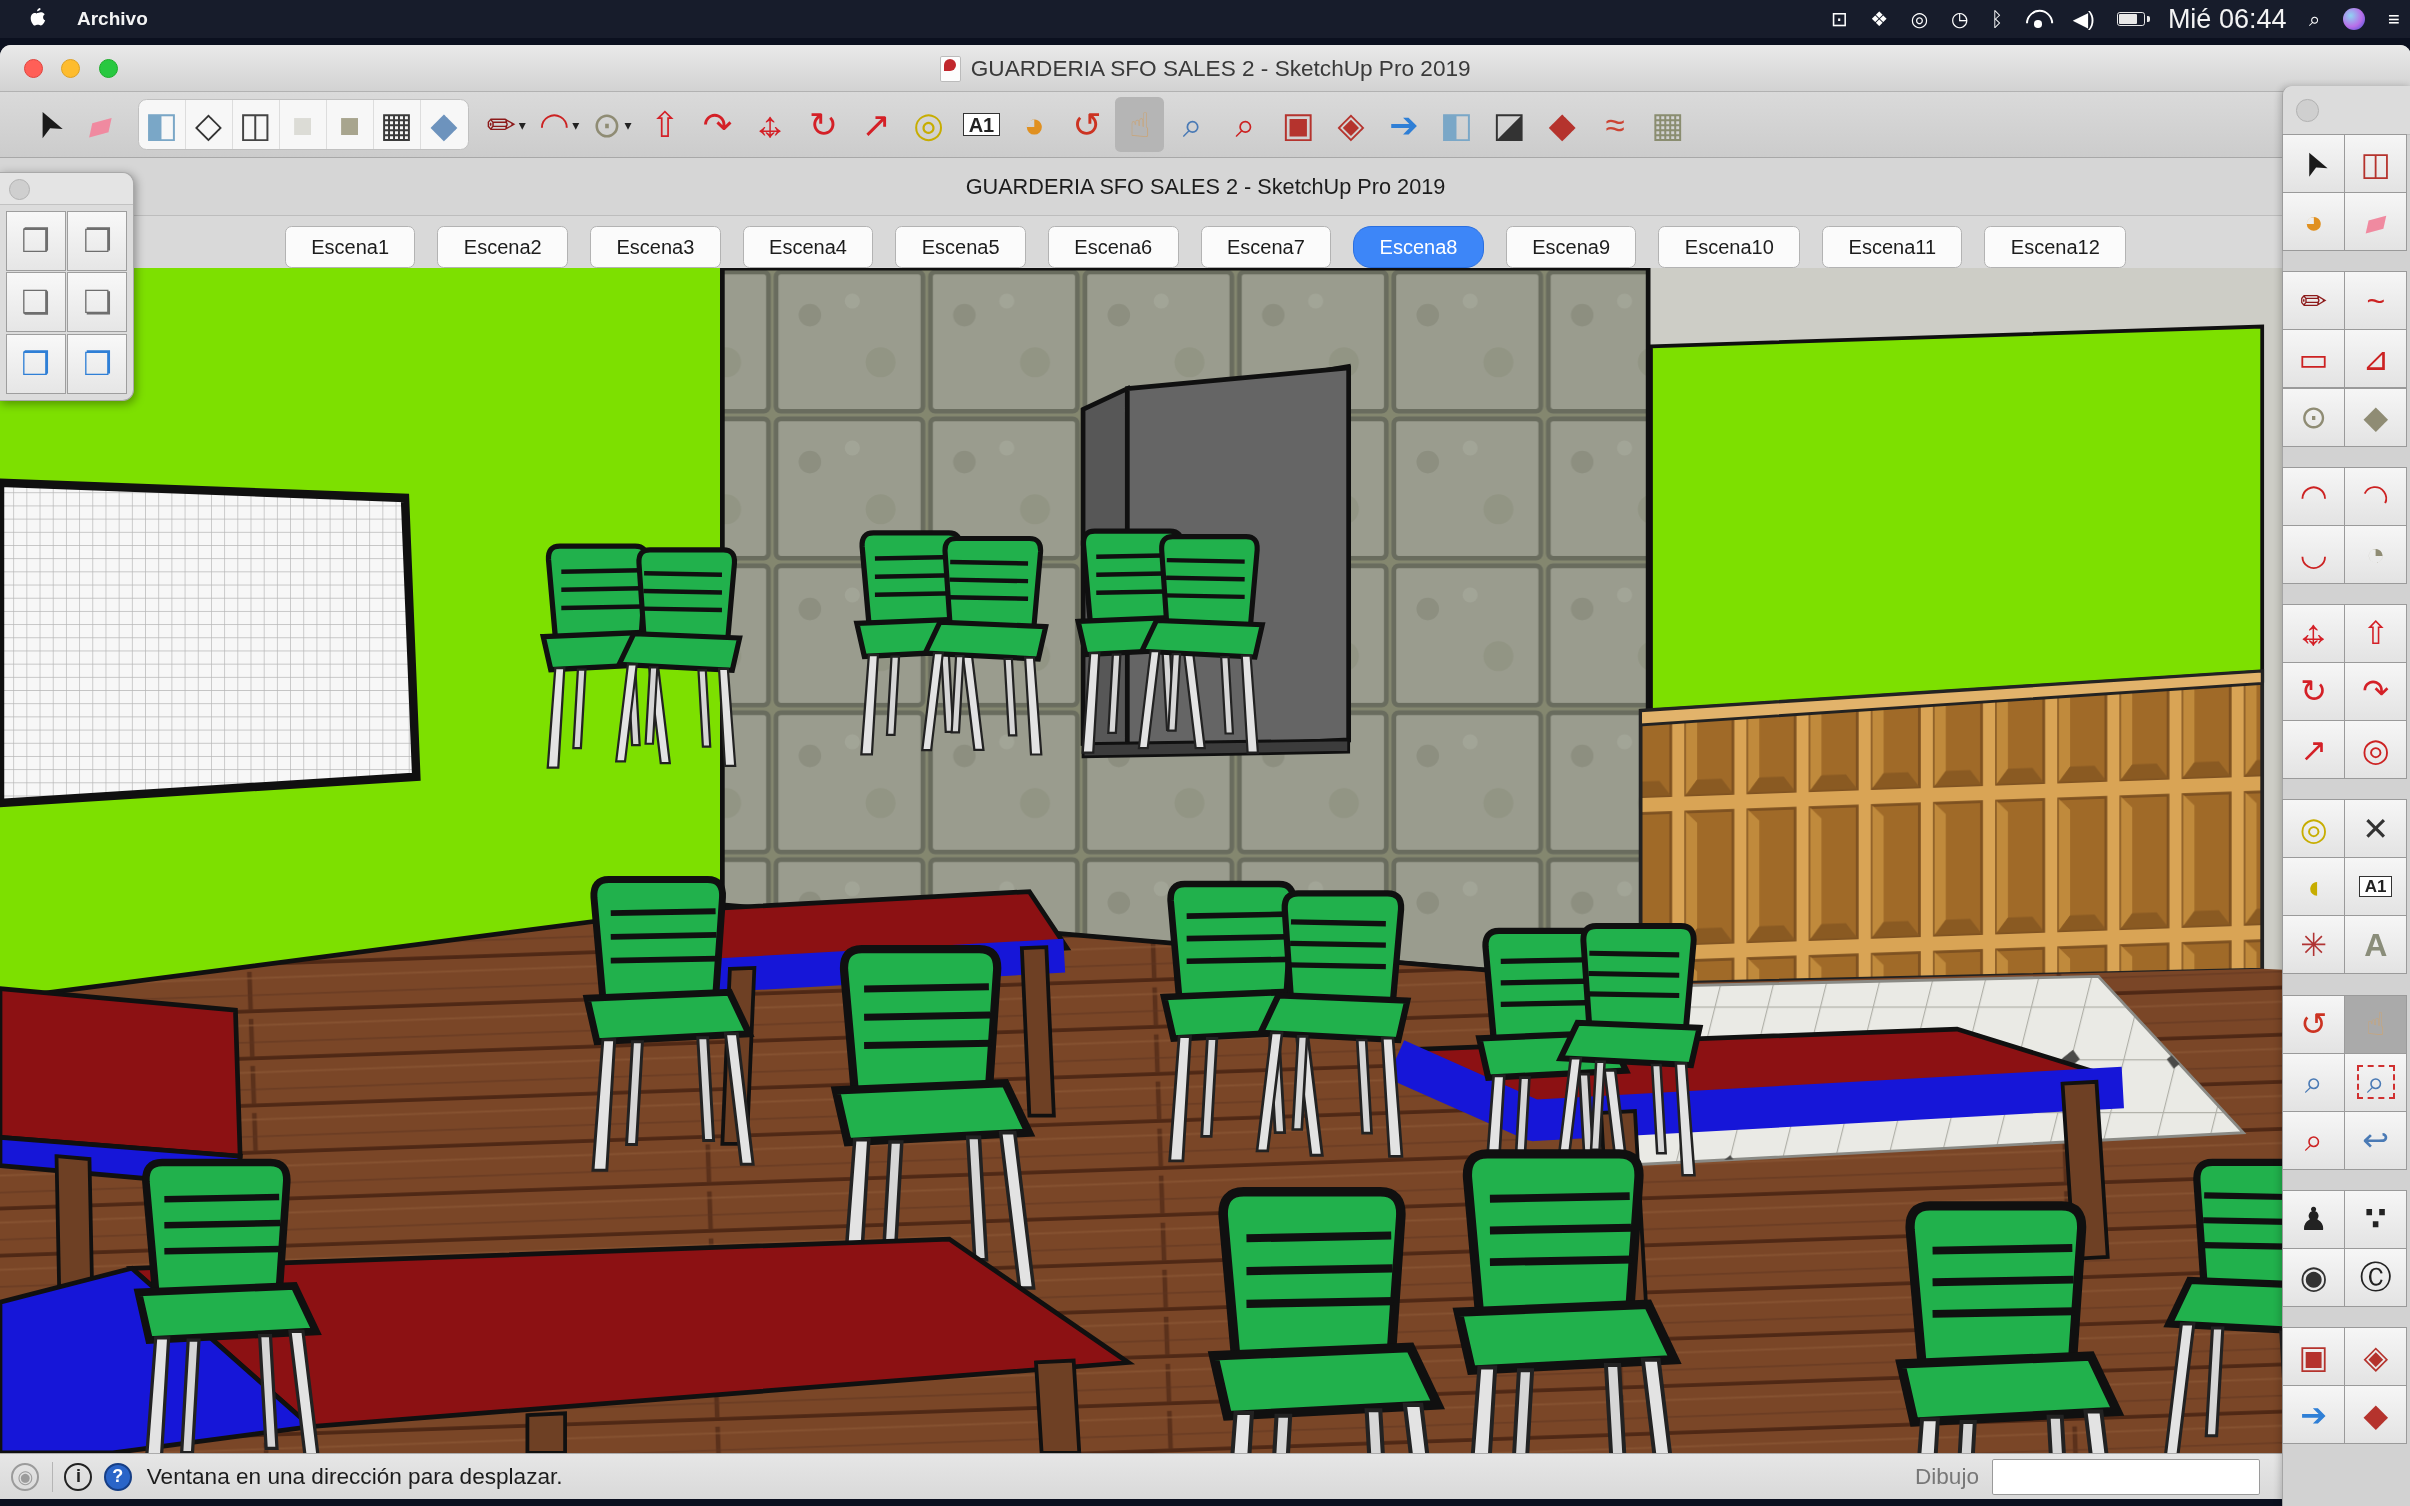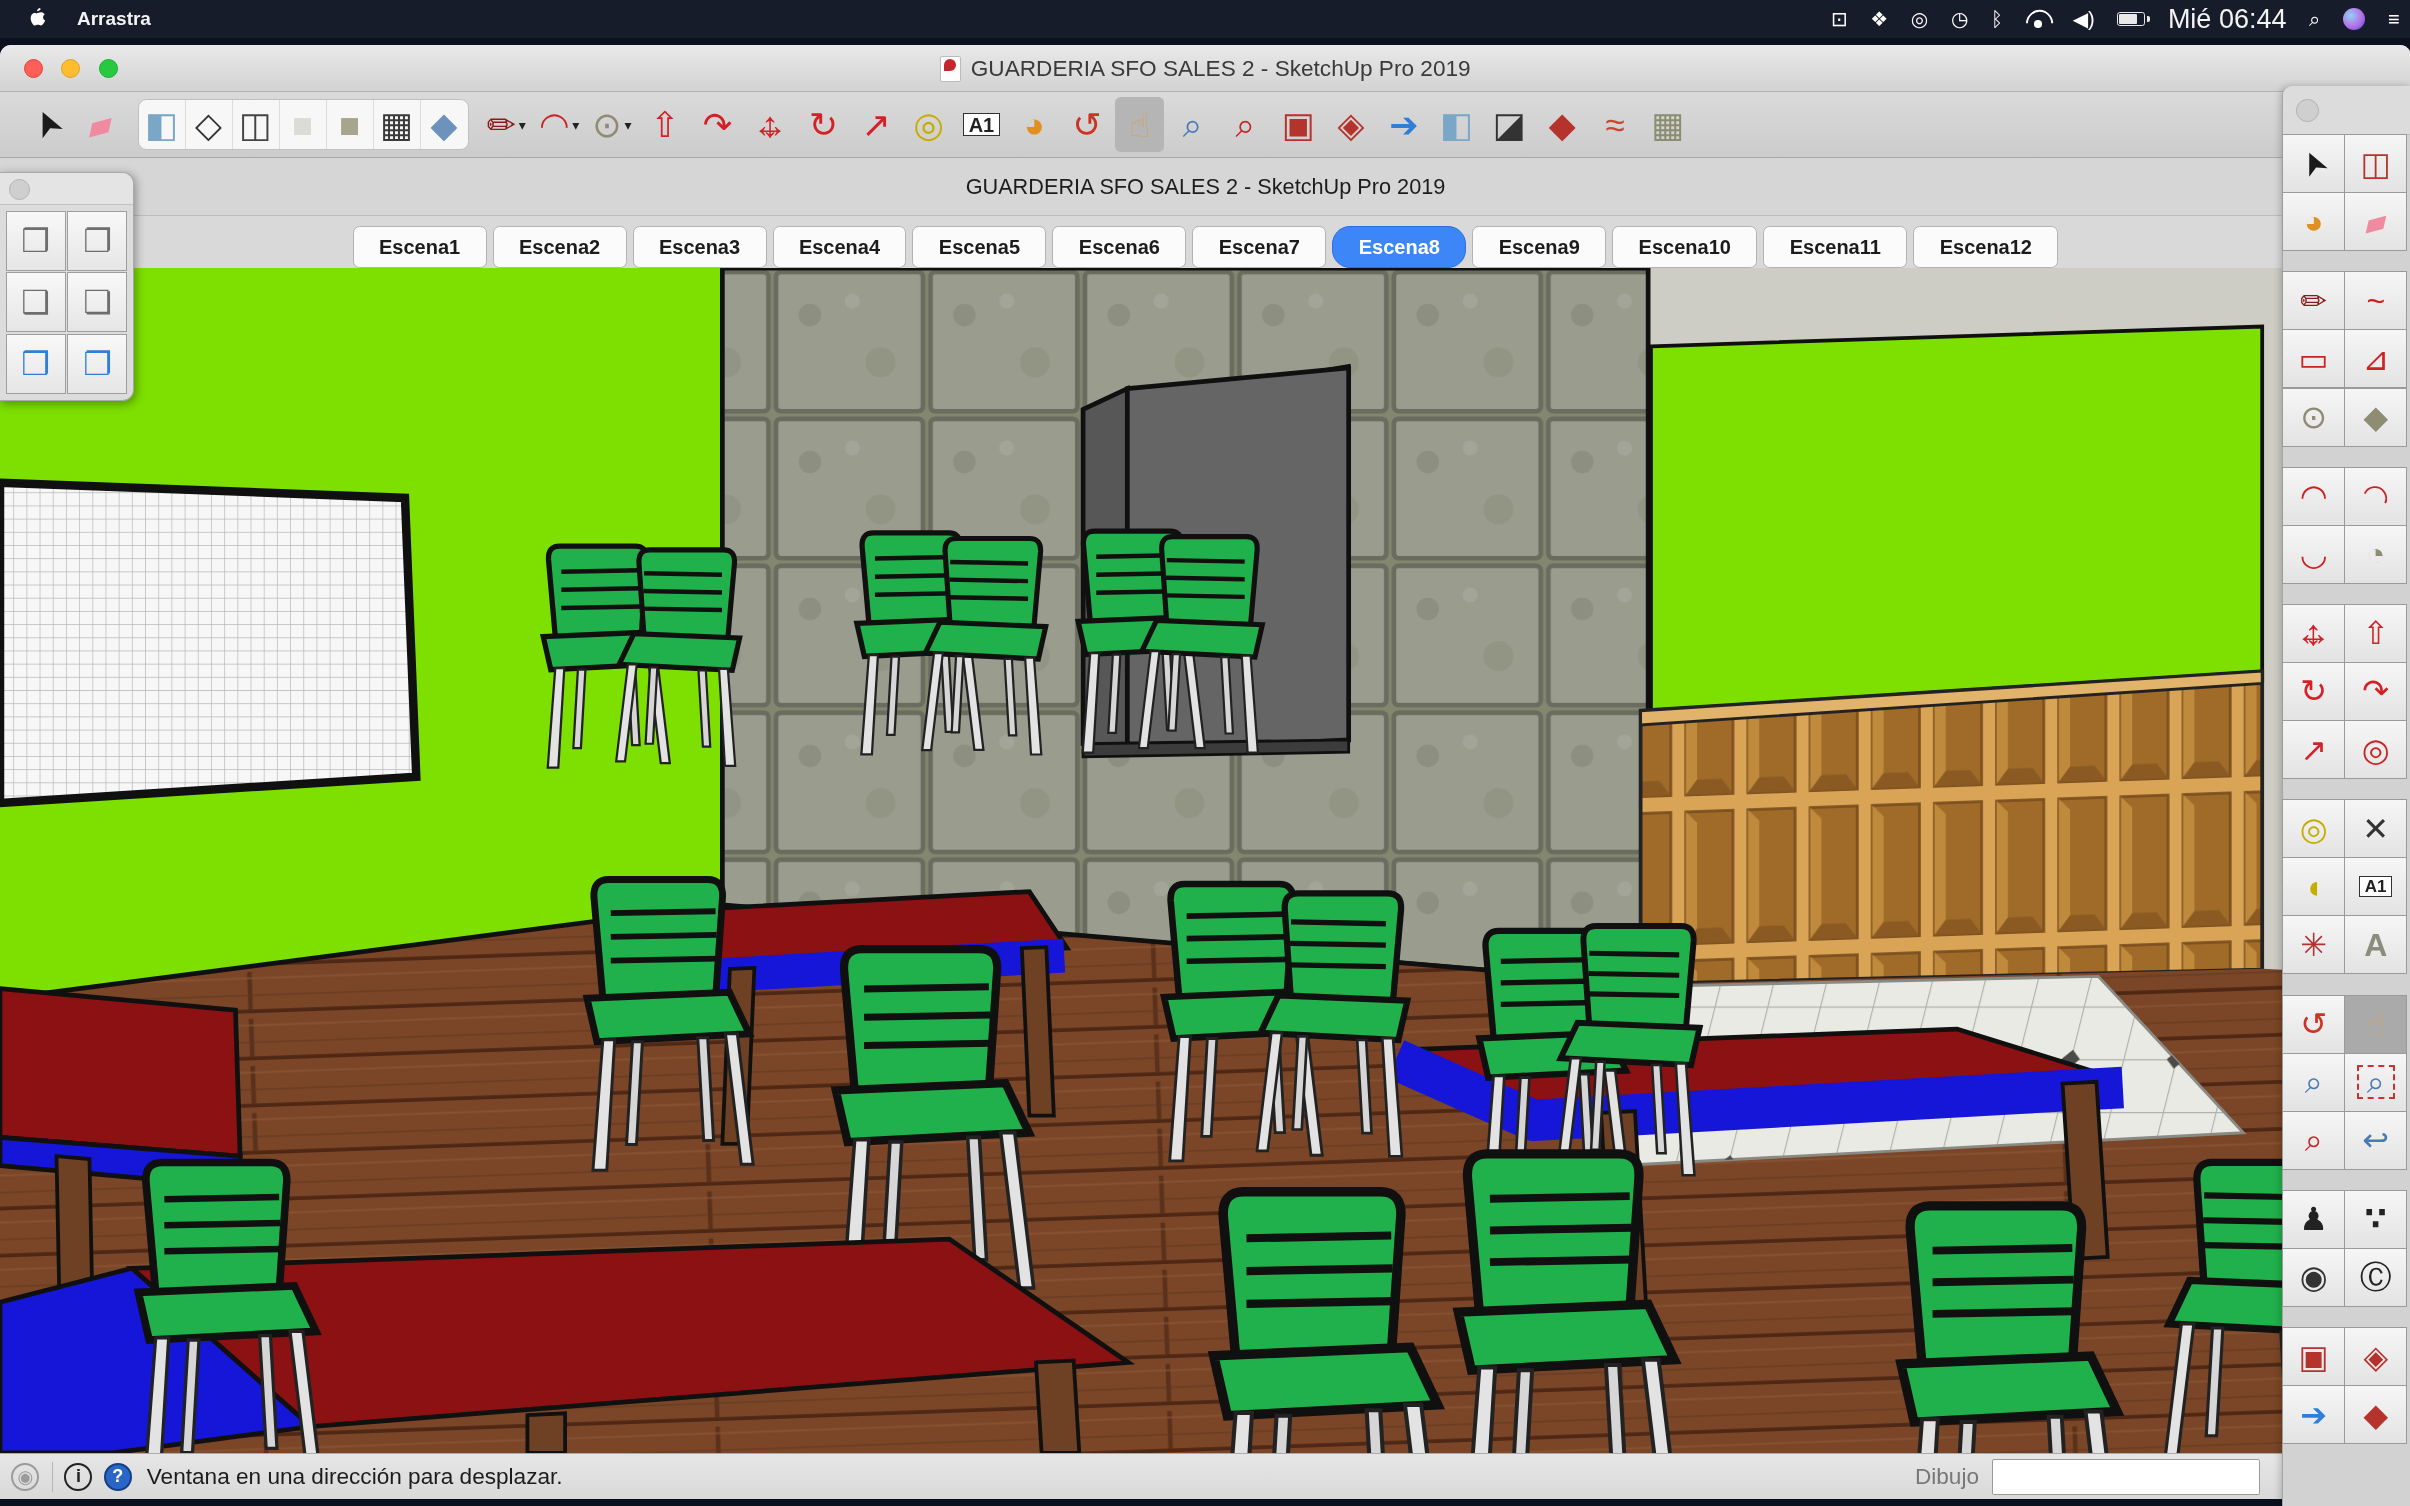--- a/index.html
+++ b/index.html
@@ -50,22 +50,22 @@
   .g.boxed{font-size:20px;border:1.9px solid #333;background:#fff;padding:0.9px 4.7px;color:#222;font-weight:bold;}
   .stackwrap{position:relative;width:38px;height:38px;}
   .stackwrap span{position:absolute;left:0;top:0;width:38px;height:38px;font-size:36px;line-height:38px;text-align:center;}
   .person-circ{width:38px;height:38px;border:2.8px solid #47505e;border-radius:50%;position:relative;margin-left:auto;}
   .person-circ::before{content:"";position:absolute;left:10.4px;top:5.6px;width:11.3px;height:11.3px;border:2.8px solid #47505e;border-radius:50%;}
   
   .doctitle{position:absolute;top:113px;left:0;right:0;height:58px;background:#d6d6d6;border-bottom:0.9px solid #bdbdbd;
     display:flex;align-items:center;justify-content:center;font-size:21.7px;color:#1c1c1c;}
   .tabsbar{position:absolute;top:171px;left:0;right:0;height:52px;background:#d9d9d9;display:flex;
     align-items:flex-end;justify-content:center;}
-  .stab{height:42px;margin:0 3px;padding:0 25.4px;display:flex;align-items:center;background:#fbfbfb;
-    border:0.9px solid #b3b3b3;border-radius:6.6px;font-size:20px;color:#1c1c1c;font-weight:bold;}
+  .stab{height:42px;margin:0 11px;padding:0 25.4px;display:flex;align-items:center;background:#fbfbfb;
+    border:0.9px solid #b3b3b3;border-radius:6.6px;font-size:20px;color:#1c1c1c;}
   .stab.active{background:var(--tab-blue);border-color:#2a6fe0;color:#fff;border-radius:18px;}
   
   .viewport{position:absolute;top:223px;left:0;width:2411px;height:1185px;background:#cdcdc6;}
   .wall-green{fill:var(--wall-green);}
   
   .fpal{position:absolute;top:127px;left:0;width:134px;background:#dcdcdc;border:0.9px solid #a9a9a9;
     border-left:none;border-radius:0 11.3px 11.3px 0;box-shadow:1.9px 2.8px 9.4px rgba(0,0,0,.35);z-index:40;}
   .fpal .ptitle{height:32px;position:relative;border-bottom:0.9px solid #c2c2c2;background:#e4e4e4;border-radius:0 11.3px 0 0;}
   .pclose{position:absolute;left:9.4px;top:5.6px;width:21px;height:21px;border-radius:50%;background:#cfcfcf;border:0.9px solid #b2b2b2;}
   .pgrid{display:grid;grid-template-columns:60px 60px;padding:5.6px;gap:1.9px;}
@@ -100,21 +100,21 @@
 </style>
 </head>
 <body>
 
 <div class="menubar">
   <span class="apple">
     <svg width="18" height="21.7" viewBox="0 0 20 24">
         <path fill="#fff" d="M14.2 1.1c-1 1.5-2.7 2.6-4.1 2.5C9.9 2 11.5.5 12.9 0c.5.3 1.1.7 1.3 1.1zM10 5.6c1.3 0 2.4-1 4.2-1 .8 0 3 .2 4.4 2.2-2.7 1.7-2.2 5.7.5 6.9-.6 1.9-2.8 5.8-4.9 5.8-1.2 0-1.6-.8-3.2-.8s-2.1.8-3.3.8C5.5 19.5 3 14.7 3 11.3 3 7.6 5.5 5.6 7.6 5.6c1.1 0 2 .6 2.4.6z"></path>
       </svg>
   </span>
-  <span class="mitem app-name">Arrastra</span>
+  <span class="mitem app-name">Archivo</span>
   <div class="menu-right" id="menu-right">
       <span class="mstatus">⊡</span>
       <span class="mstatus">❖</span>
       <span class="mstatus">◎</span>
       <span class="mstatus">◷</span>
       <span class="mstatus">ᛒ</span>
       <span class="mstatus">
         <span class="icon-wifi"></span>
       </span>
       <span class="mstatus">◀)</span>

